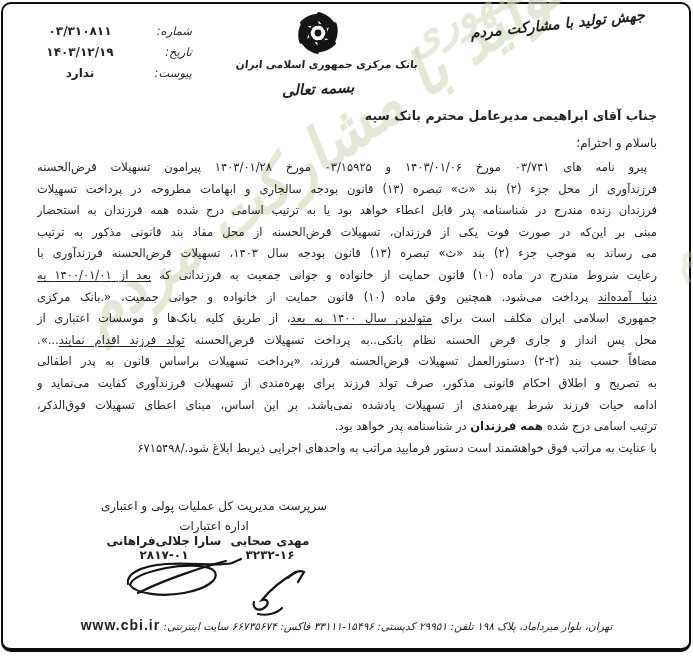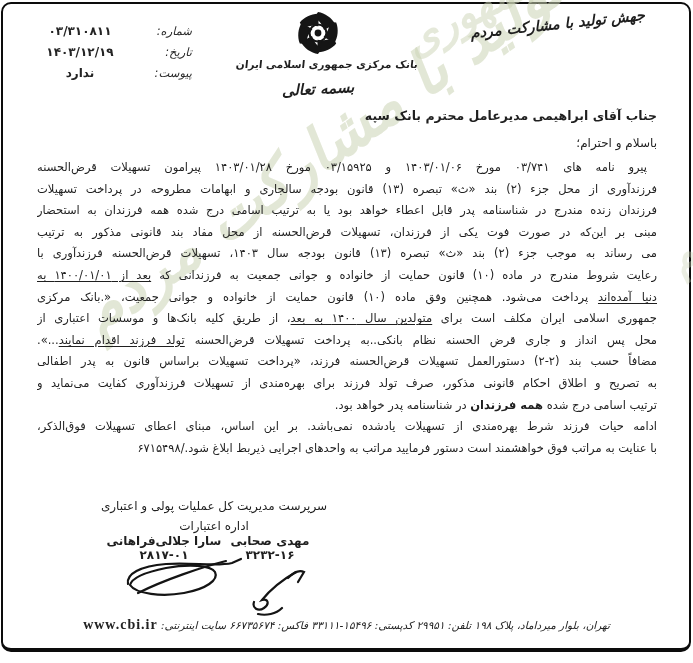--- a/index.html
+++ b/index.html
@@ -45,21 +45,21 @@
   .signer-0{left:212px;}
   .signer-1{left:106px;}
   .signer-name{font-size:12px;font-weight:bold;white-space:nowrap;}
   .signer-code{font-size:12px;font-weight:bold;direction:ltr;unicode-bidi:isolate;}
   .sig{position:absolute;}
   .sig-mehdi{left:188px;top:66px;}
   .sig-sara{left:64px;top:58px;}
   
   .footer{position:absolute;left:0;right:0;top:617px;text-align:center;direction:rtl;
           font-size:10.5px;font-style:italic;color:#222;white-space:nowrap;}
-  .website{font-style:normal;font-weight:bold;font-size:14px;font-family:Liberation Serif, serif;
+  .website{font-style:normal;font-weight:bold;font-size:14px;font-family:Liberation Sans, sans-serif;
            direction:ltr;unicode-bidi:isolate;letter-spacing:1px;}
 </style>
 </head>
 <body>
 
 <div class="page">
   <div class="frame"></div>
 
   <div class="wm wm1">جهش تولید با مشارکت مردم</div>
   <div class="wm wm2">جمهوری</div>
@@ -110,22 +110,22 @@
         <div class="bline jline"><span>فرزندآوری از محل جزء (۲) بند «ث» تبصره (۱۳) قانون بودجه سالجاری و ابهامات مطروحه در پرداخت تسهیلات</span></div>
         <div class="bline jline"><span>فرزندان زنده مندرج در شناسنامه پدر قابل اعطاء خواهد بود یا به ترتیب اسامی درج شده همه فرزندان به استحضار</span></div>
         <div class="bline jline"><span>مبنی بر این‌که در صورت فوت یکی از فرزندان، تسهیلات قرض‌الحسنه از محل مفاد بند قانونی مذکور به ترتیب</span></div>
         <div class="bline jline"><span>می رساند به موجب جزء (۲) بند «ث» تبصره (۱۳) قانون بودجه سال ۱۴۰۳، تسهیلات قرض‌الحسنه فرزندآوری با</span></div>
         <div class="bline jline"><span>رعایت شروط مندرج در ماده (۱۰) قانون حمایت از خانواده و جوانی جمعیت به فرزندانی که </span><span class="u">بعد از ۱۴۰۰/۰۱/۰۱ به</span></div>
         <div class="bline jline"><span class="u">دنیا آمده‌اند</span><span> پرداخت می‌شود. همچنین وفق ماده (۱۰) قانون حمایت از خانواده و جوانی جمعیت، «.بانک مرکزی</span></div>
         <div class="bline jline"><span>جمهوری اسلامی ایران مکلف است برای </span><span class="u">متولدین سال ۱۴۰۰ به بعد</span><span>، از طریق کلیه بانک‌ها و موسسات اعتباری از</span></div>
         <div class="bline jline"><span>محل پس انداز و جاری قرض الحسنه نظام بانکی..به پرداخت تسهیلات قرض‌الحسنه </span><span class="u">تولد فرزند اقدام نمایند</span><span>...».</span></div>
         <div class="bline jline"><span>مضافاً حسب بند (۲-۲) دستورالعمل تسهیلات قرض‌الحسنه فرزند، «پرداخت تسهیلات براساس قانون به پدر اطفالی</span></div>
         <div class="bline jline"><span>به تصریح و اطلاق احکام قانونی مذکور، صرف تولد فرزند برای بهره‌مندی از تسهیلات فرزندآوری کفایت می‌نماید و</span></div>
+        <div class="bline jline"><span>ادامه حیات فرزند شرط بهره‌مندی از تسهیلات یادشده نمی‌باشد. بر این اساس، مبنای اعطای تسهیلات فوق‌الذکر،</span></div>
         <div class="bline rline"><span>ترتیب اسامی درج شده </span><span class="b">همه فرزندان</span><span> در شناسنامه پدر خواهد بود.</span></div>
-        <div class="bline jline"><span>ادامه حیات فرزند شرط بهره‌مندی از تسهیلات یادشده نمی‌باشد. بر این اساس، مبنای اعطای تسهیلات فوق‌الذکر،</span></div>
         <div class="bline rline"><span>با عنایت به مراتب فوق خواهشمند است دستور فرمایید مراتب به واحدهای اجرایی ذیربط ابلاغ شود./۶۷۱۵۴۹۸</span></div>
       </div>
   </div>
 
   <div class="sig-block">
     <div class="sig-title">سرپرست مدیریت کل عملیات پولی و اعتباری</div>
     <div class="sig-title">اداره اعتبارات</div>
 
     <div class="signer signer-0">
       <div class="signer-name">مهدی صحابی</div>

